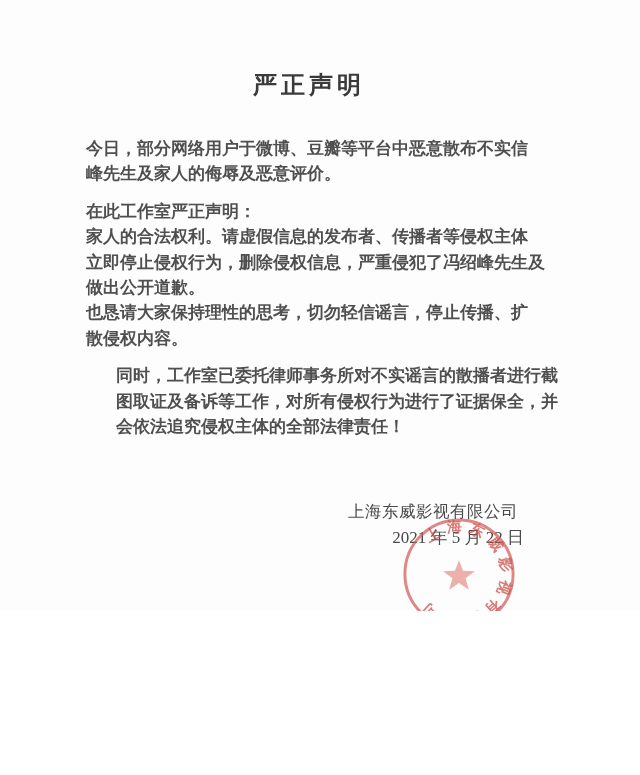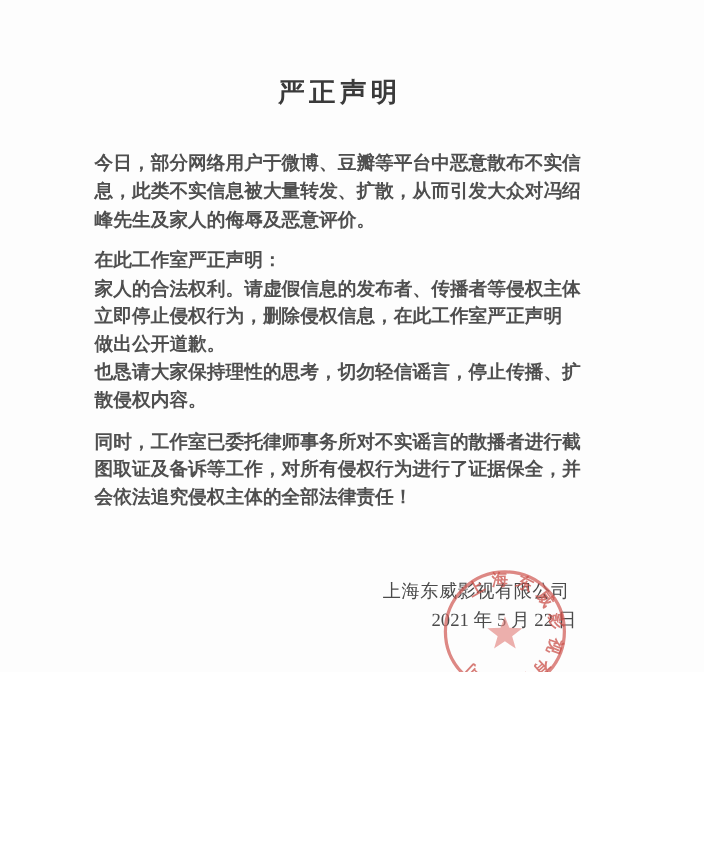--- a/index.html
+++ b/index.html
@@ -29,21 +29,21 @@
     margin: 0 0 36px 0;
     text-align: center;
     font-size: 24px;
     line-height: 30px;
     font-weight: bold;
     letter-spacing: 4px;
     color: #3a3a3a;
   }
   .para { margin: 0; }
   .para + .para { margin-top: 12px; }
-  .para-3 { margin-top: 10px; }
+  .para-3 { margin-top: 10px; margin-left: 30px; }
   .line { white-space: nowrap; font-weight: bold; }
   .signature {
     margin-top: 60px;
     text-align: right;
     line-height: 26px;
     color: #4a4a4a;
   }
   .sig-company {
     font-size: 16.5px;
     padding-right: 14px;
@@ -81,28 +81,27 @@
 <body>
 
 <div class="page">
 
   <div class="doc">
 
     <h1 class="doc-title">严正声明</h1>
 
     <div class="para">
       <div class="line">今日，部分网络用户于微博、豆瓣等平台中恶意散布不实信</div>
-      <div class="line">息，此类不实信息被大量转发、扩散，从而引发大众对冯绍</div>
       <div class="line">峰先生及家人的侮辱及恶意评价。</div>
     </div>
 
     <div class="para">
       <div class="line">在此工作室严正声明：</div>
       <div class="line">家人的合法权利。请虚假信息的发布者、传播者等侵权主体</div>
-      <div class="line">立即停止侵权行为，删除侵权信息，在此工作室严正声明</div>
+      <div class="line">立即停止侵权行为，删除侵权信息，严重侵犯了冯绍峰先生及</div>
       <div class="line">做出公开道歉。</div>
       <div class="line">也恳请大家保持理性的思考，切勿轻信谣言，停止传播、扩</div>
       <div class="line">散侵权内容。</div>
     </div>
 
     <div class="para para-3">
       <div class="line">同时，工作室已委托律师事务所对不实谣言的散播者进行截</div>
       <div class="line">图取证及备诉等工作，对所有侵权行为进行了证据保全，并</div>
       <div class="line">会依法追究侵权主体的全部法律责任！</div>
     </div>

